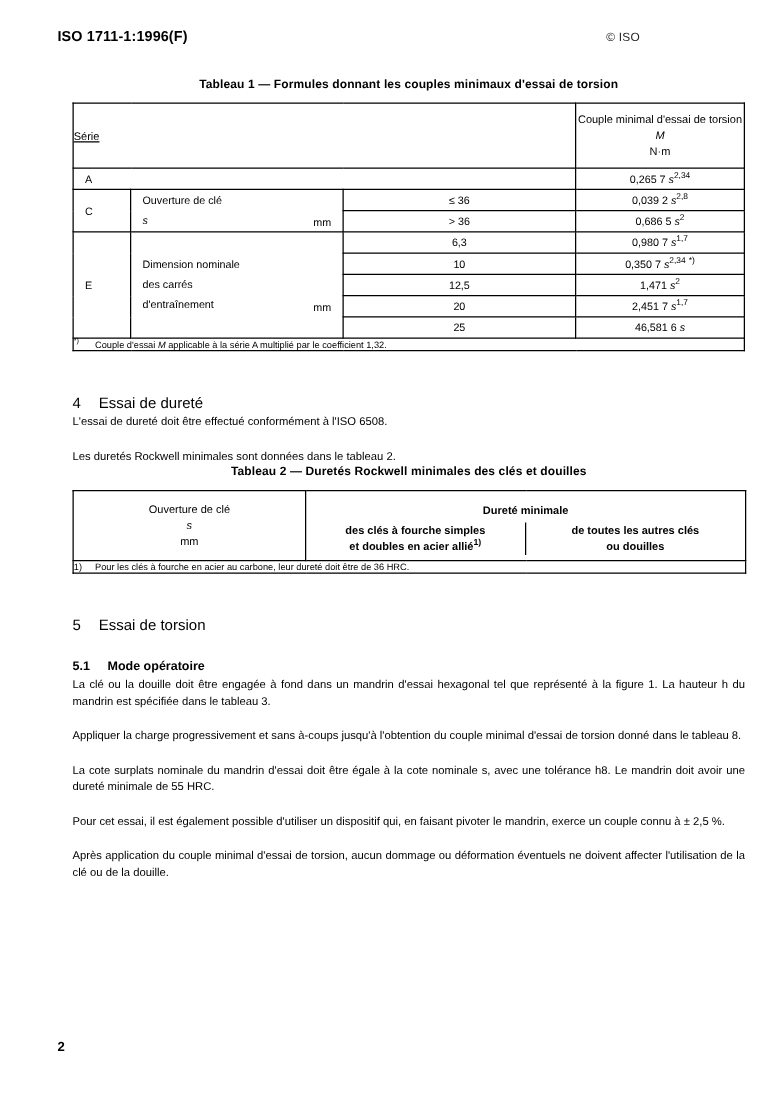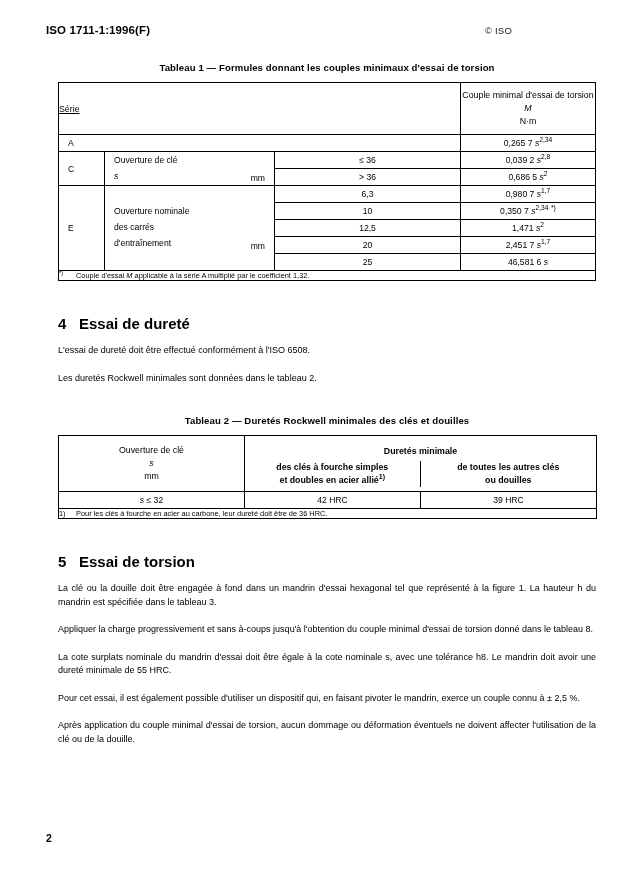--- a/index.html
+++ b/index.html
@@ -124,42 +124,42 @@
     font-size: 7.4px;
     padding: 4px 9px 4px 9px;
     text-align: left;
   }
   .footnote-cell .mark {
     display: inline-block;
     min-width: 17px;
   }
 
   .sec-h1 {
-    font-size: 15px;
-    font-weight: bold;
+    font-size: 12px;
+    font-weight: normal;
     margin: 34px 0 0 0;
   }
   .sec-h1 .num { display: inline-block; min-width: 21px; }
   .sec-h2 {
     font-size: 10px;
     font-weight: bold;
     margin: 21px 0 0 0;
   }
   .sec-h2 .num { display: inline-block; min-width: 28px; }
 
   p.body {
     font-size: 9px;
     line-height: 1.5;
     margin: 14px 0 0 0;
     text-align: justify;
   }
-  p.body.first { margin-top: 12px; }
+  p.body.first { margin-top: 2px; }
 
   .tbl-block { margin-top: 0; }
-  .tbl2-block { margin-top: 30px; }
+  .tbl2-block { }
 
   .pagenum {
     position: absolute;
     left: 46px;
     bottom: 32px;
     font-size: 10.5px;
     font-weight: bold;
   }
 
   .t2-col1 { width: 186px; }
@@ -232,21 +232,21 @@
               <span>0,686 5</span>
               <span class="ital">s</span><sup class="ex">2</sup>
             </td>
           </tr>
 
           <tr class="rowh">
             <td rowspan="5" class="lft" style="padding-left:9px">E</td>
             <td rowspan="5">
               <div class="label-row">
                 <div class="label-lines">
-                  <div>Ouverture nominale</div>
+                  <div>Dimension nominale</div>
                   <div>des carrés</div>
                   <div>d'entraînement</div>
                 </div>
                 <div class="unit-mm">mm</div>
               </div>
             </td>
             <td class="ctr cellpad">6,3</td>
             <td class="ctr cellpad">
               <span>0,980 7</span>
               <span class="ital">s</span><sup class="ex">1,7</sup>
@@ -307,53 +307,49 @@
             <col class="t2-col3">
         </colgroup>
         <tbody>
           <tr style="height:56px">
             <td class="hdr">
               <div>Ouverture de clé</div>
               <div class="ital" style="font-weight:normal">s</div>
               <div style="font-weight:normal">mm</div>
             </td>
             <td colspan="2" style="padding:0">
-              <div class="hdr" style="padding:5px 0 3px 0">Duretés minimale</div>
+              <div class="hdr" style="padding:5px 0 3px 0">Dureté minimale</div>
               <div style="display:flex">
                 <div style="width:50%;border-right:0.8px solid #000;box-sizing:border-box" class="hdr">
                   <div>des clés à fourche simples</div>
                   <div><span>et doubles en acier allié</span><sup class="fn">1)</sup></div>
                 </div>
                 <div style="width:50%;box-sizing:border-box" class="hdr">
                   <div>de toutes les autres clés</div>
                   <div>ou douilles</div>
                 </div>
               </div>
             </td>
           </tr>
 
-          <tr class="rowh">
-            <td class="ctr cellpad">
-              <span></span><span class="ital">s</span><span> ≤  32</span>
-            </td>
-            <td class="ctr cellpad">42 HRC</td>
-            <td class="ctr cellpad">39 HRC</td>
-          </tr>
 
           <tr>
             <td colspan="3" class="footnote-cell">
               <span class="mark">1)</span><span>Pour les clés à fourche en acier au carbone, leur dureté doit être de 36 HRC.</span>
             </td>
           </tr>
         </tbody>
       </table>
     </div>
 
     <div class="sec-h1">
       <span class="num">5</span><span>Essai de torsion</span>
+    </div>
+    <div class="sec-h2">
+      <span class="num">5.1</span><span>Mode opératoire</span>
     </div>
 
     <p class="body first">La clé ou la douille doit être engagée à fond dans un mandrin d'essai hexagonal tel que représenté à la figure 1. La hauteur h du mandrin est spécifiée dans le tableau 3.</p>
     <p class="body">Appliquer la charge progressivement et sans à-coups jusqu'à l'obtention du couple minimal d'essai de torsion donné dans le tableau 8.</p>
     <p class="body">La cote surplats nominale du mandrin d'essai doit être égale à la cote nominale s, avec une tolérance h8. Le mandrin doit avoir une dureté minimale de 55 HRC.</p>
     <p class="body">Pour cet essai, il est également possible d'utiliser un dispositif qui, en faisant pivoter le mandrin, exerce un couple connu à ± 2,5 %.</p>
     <p class="body">Après application du couple minimal d'essai de torsion, aucun dommage ou déformation éventuels ne doivent affecter l'utilisation de la clé ou de la douille.</p>
 
   </div>
 

